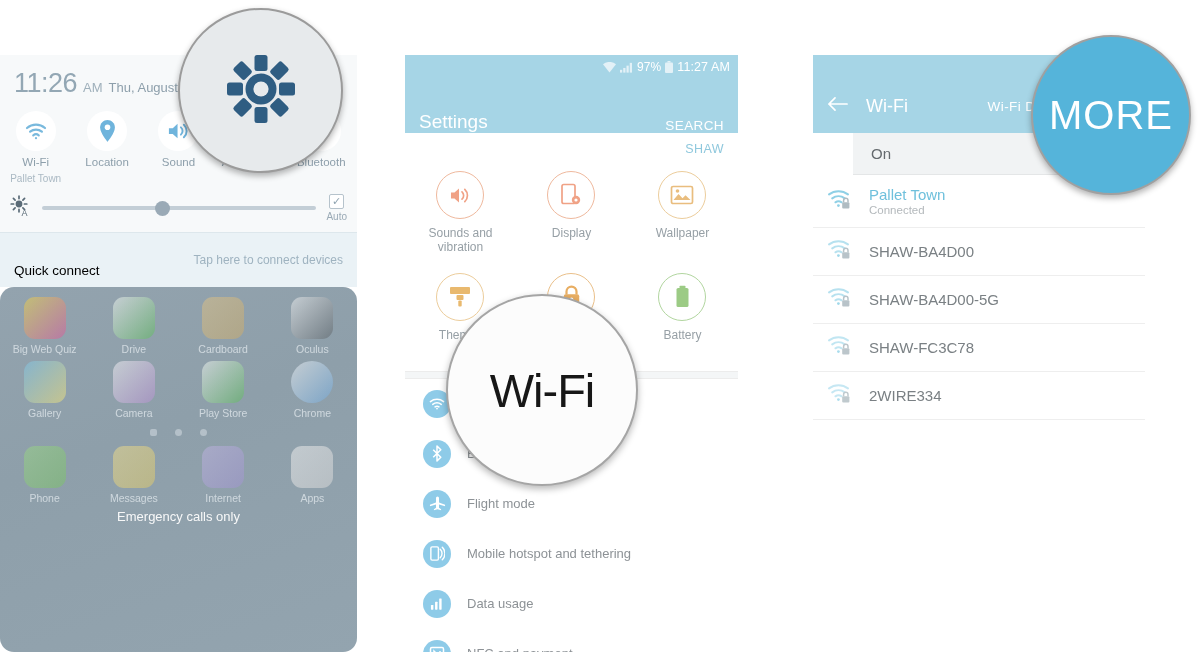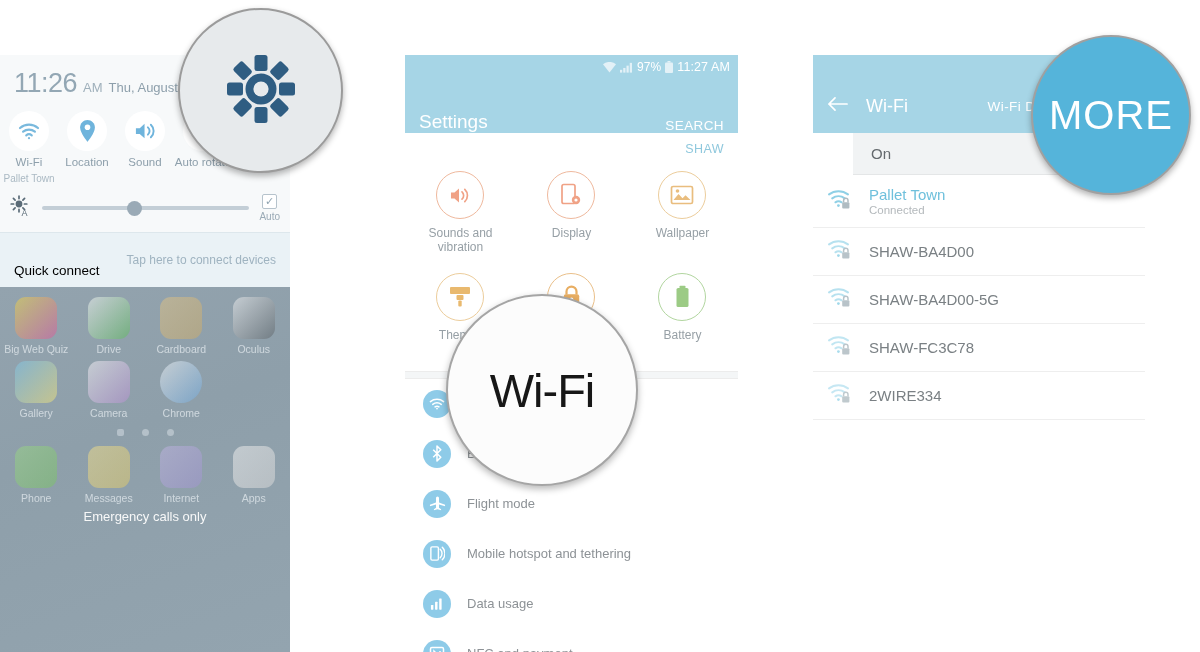--- a/index.html
+++ b/index.html
@@ -6,21 +6,21 @@
   html, body {
     width: 1200px; height: 652px;
     background: #ffffff;
     font-family: "Liberation Sans", sans-serif;
     overflow: hidden;
   }
   .stage { position: relative; width: 1200px; height: 652px; background: #fff; }
 
   
   .panel { position: absolute; top: 55px; overflow: hidden; background: #fff; }
-  #panel-1 { left: 0px;   width: 290px; height: 597px; }
+  #panel-1 { left: 0px;   width: 357px; height: 597px; }
   #panel-2 { left: 405px; width: 333px; height: 597px; }
   #panel-3 { left: 813px; width: 332px; height: 597px; }
 
   
   .statusbar {
     height: 24px; display: flex; align-items: center; justify-content: flex-end;
     padding-right: 8px; gap: 4px; color: #ffffff; font-size: 12.5px;
   }
   .statusbar .sb-ico { display: inline-flex; align-items: center; }
   .sb-batt-pct { font-size: 12px; letter-spacing: 0.1px; }
@@ -61,21 +61,21 @@
     background: #eaf2f6; border-top: 1px solid #dde7ec;
     display: flex; align-items: center; justify-content: space-between;
     padding: 9px 14px; font-size: 13.5px;
   }
   .qc-left { color: #000000; margin-top: 21px; }
   .qc-right { color: #9fb3c0; font-size: 12px; }
 
   
   .homescreen {
     background: linear-gradient(160deg,#93a3ae 0%,#8e9faa 40%,#93a4af 100%);
-    padding: 6px 0 0 0; position: relative; flex: 1;
+    padding: 6px 0 0 0; position: relative; flex: 1; border-radius: 14px;
   }
   .home-row { display: flex; padding: 4px 0 2px 0; }
   .home-cell { width: 25%; display: flex; flex-direction: column; align-items: center; gap: 4px; }
   .app-ico { width: 42px; height: 42px; border-radius: 11px; opacity: .55; }
   .app-lbl { font-size: 10.5px; color: #e7edf1; opacity: .72; }
   .dots { display: flex; justify-content: center; gap: 18px; align-items: center; padding: 8px 0 6px 0; }
   .dot { width: 7px; height: 7px; border-radius: 50%; background: #c4ced5; opacity: .7; }
   .dot.home { border-radius: 2px; }
   .emerg { text-align: center; font-size: 13px; color: #fdfdfd; padding: 3px 0 4px 0; opacity: .95; }
 
@@ -245,20 +245,24 @@
 
 
       <div class="home-row">
         <div class="home-cell">
           <div class="app-ico" style="background:linear-gradient(135deg,#7ec4e8,#efe07a);"></div>
           <div class="app-lbl">Gallery</div>
         </div>
         <div class="home-cell">
           <div class="app-ico" style="background:linear-gradient(135deg,#f0f0f1,#b68fd0);"></div>
           <div class="app-lbl">Camera</div>
+        </div>
+        <div class="home-cell">
+          <div class="app-ico" style="background:linear-gradient(135deg,#f2f3f4,#5cb85c);"></div>
+          <div class="app-lbl">Play Store</div>
         </div>
         <div class="home-cell">
           <div class="app-ico" style="background:linear-gradient(135deg,#f2f3f4,#6ea8dc);border-radius:50%;"></div>
           <div class="app-lbl">Chrome</div>
         </div>
       </div>
 
       <div class="dots">
         <div class="dot home"></div>
         <div class="dot"></div>

